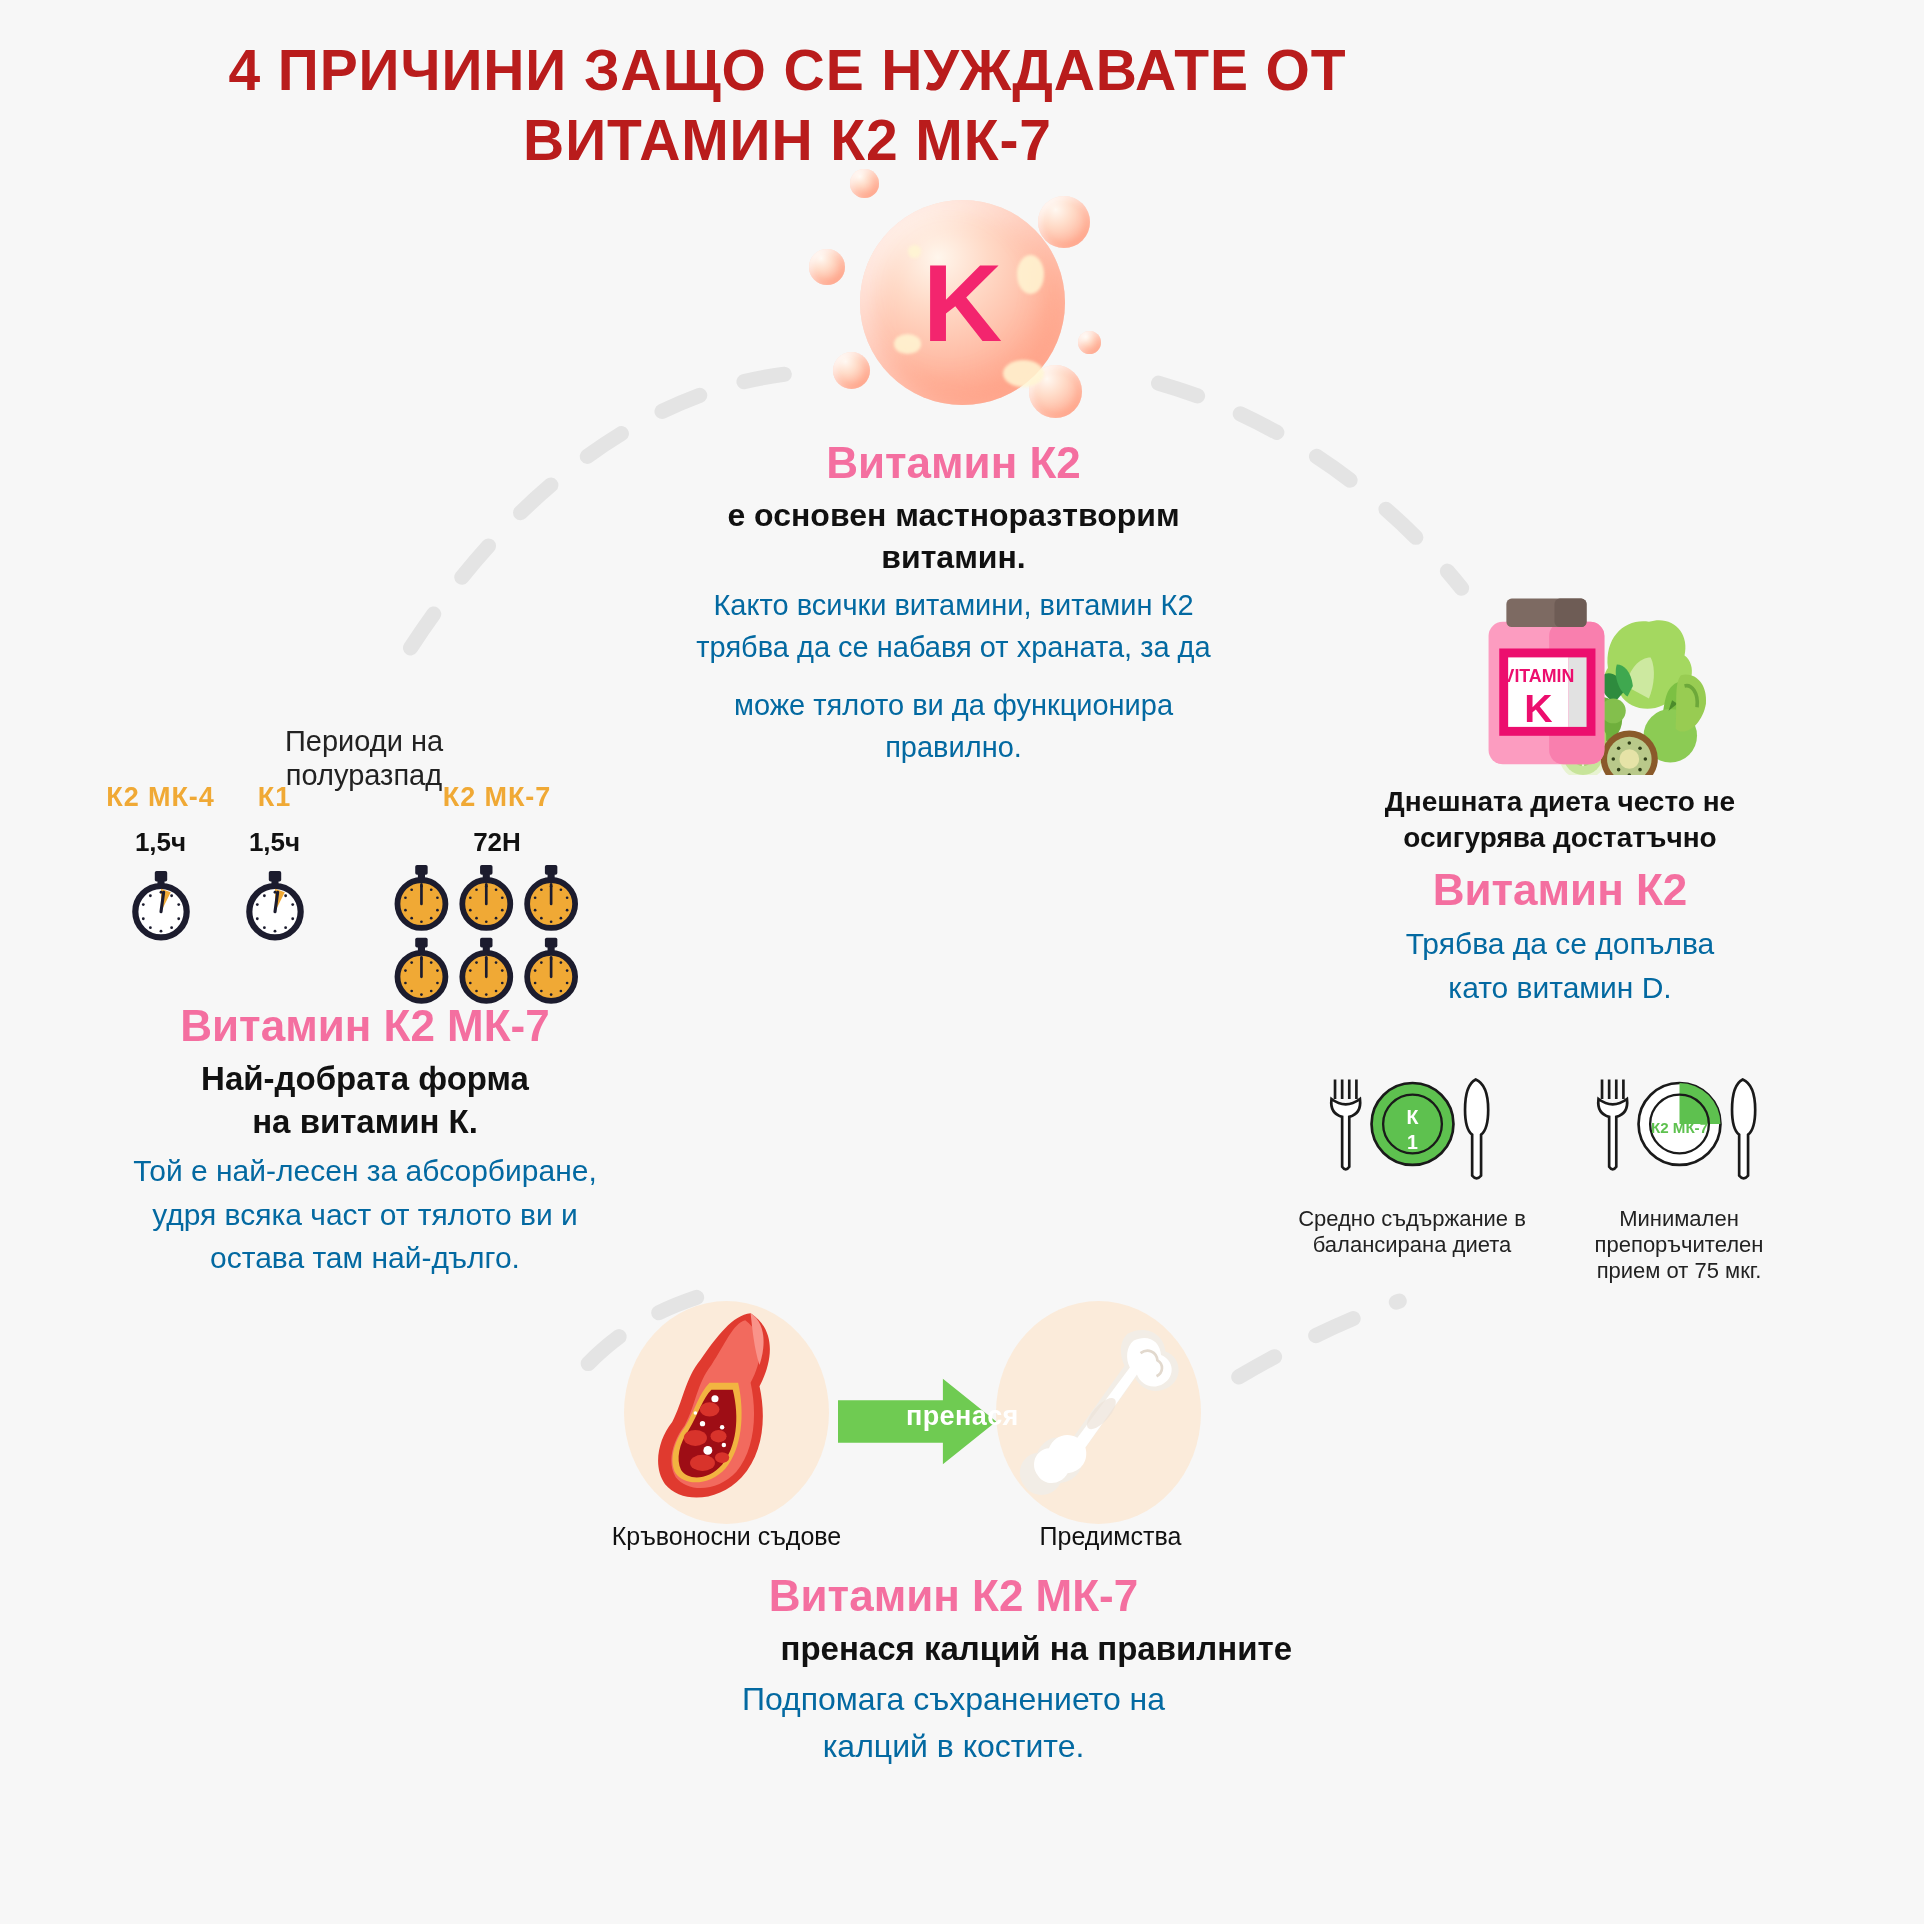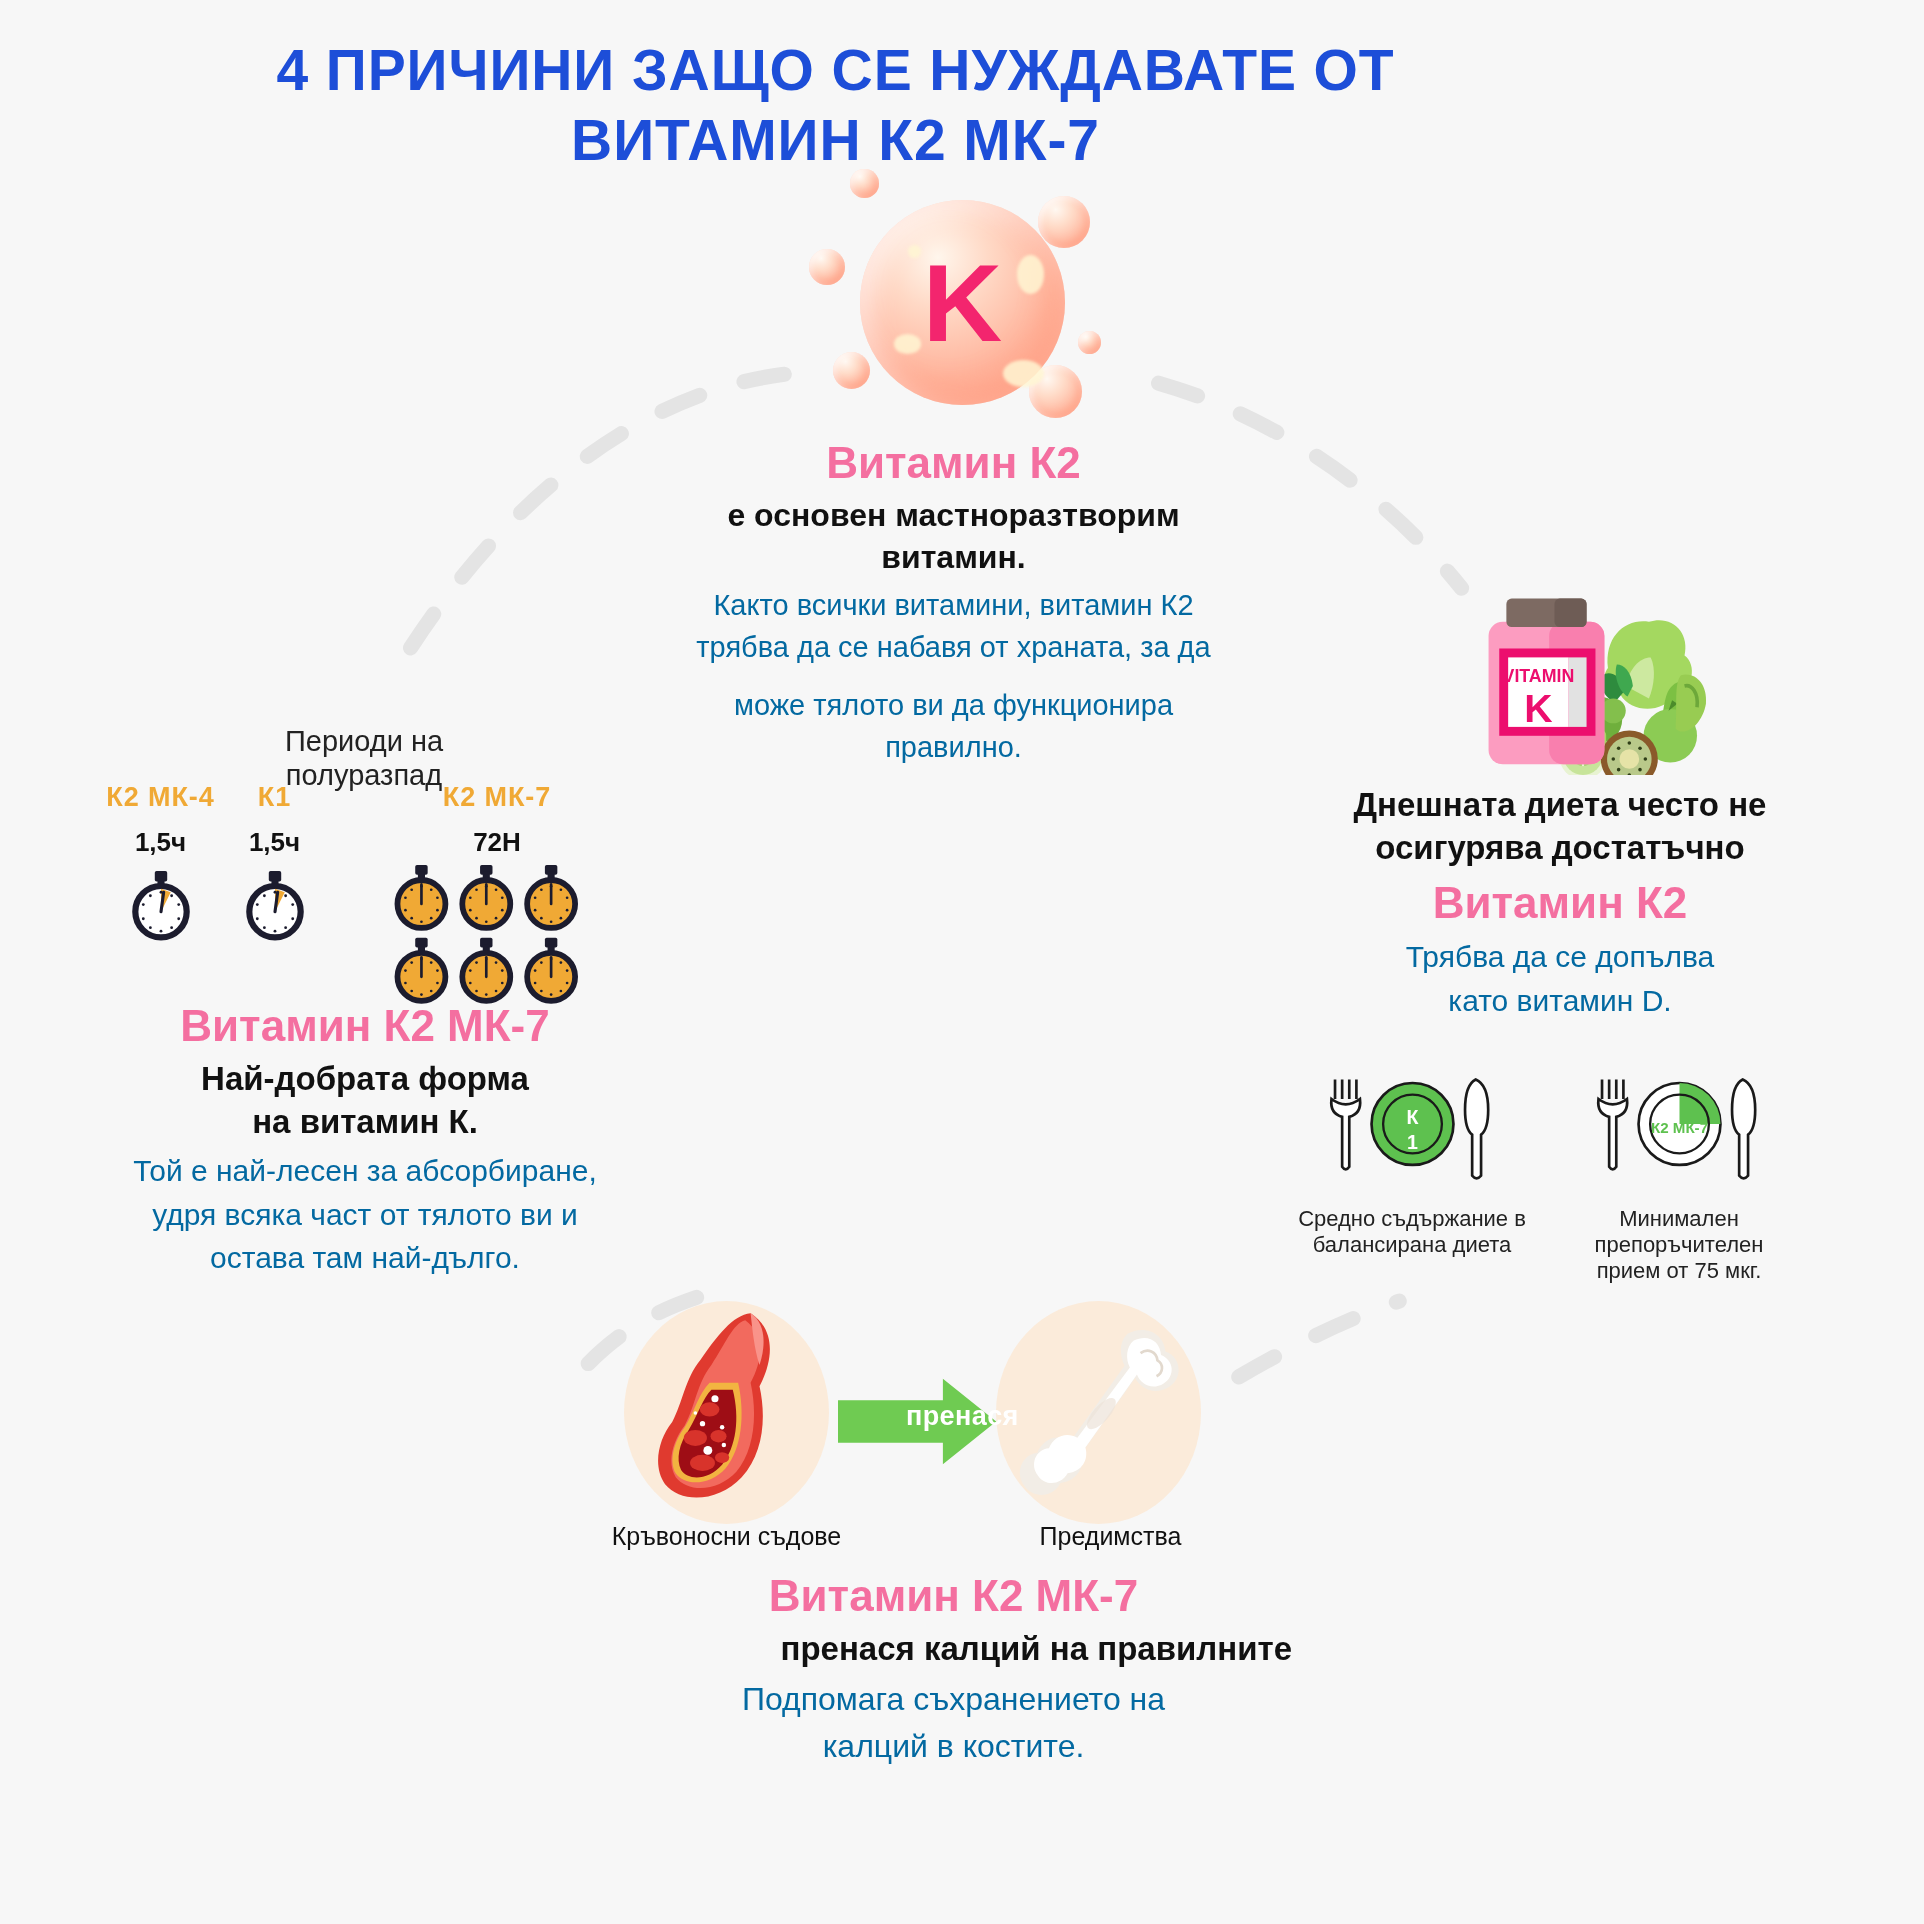--- a/index.html
+++ b/index.html
@@ -15,23 +15,22 @@
   .abs{position:absolute;}
 
   
   #title{
     left:0;top:36px;width:1575px;
     text-align:center;
     font-weight:bold;
     font-size:57px;
     line-height:1.22;
     letter-spacing:0.9px;
-    color:#1d4ed8;
+    color:#b91c1c;
     font-family:"Liberation Sans", sans-serif;
-    padding-left:48px;
   }
   #title .l{display:block;}
 
   
   #connectors{left:0;top:0;width:1925px;height:1925px;}
 
   
   #bubbleWrap{left:784px;top:178px;width:303px;height:267px;}
   .bub{position:absolute;border-radius:50%;}
   .bub.main{
@@ -83,21 +82,21 @@
 
   #leftText{left:53px;top:998px;width:624px;text-align:center;}
   #leftText .h-pink{font-size:44px;}
   #leftText .h-bold{font-size:33px;}
   #leftText .p-body{font-size:30px;}
 
   
   #bottleArt{left:1442px;top:579px;width:339px;height:196px;}
 
   #rightText{left:1248px;top:784px;width:624px;text-align:center;}
-  #rightText .h-bold{font-size:33px;}
+  #rightText .h-bold{font-size:28px;}
   #rightText .h-pink{font-size:44px;margin-top:5.3px;}
   #rightText .p-body{font-size:30px;}
 
   #plates{left:1283px;top:1065px;width:552px;height:232px;}
   .plate-item{position:absolute;width:258px;text-align:center;}
   .plate-cap{font-size:22px;line-height:1.2;color:#222;margin-top:3.6px;}
 
   
   #bottomArt{left:624px;top:1292px;width:588px;height:258px;}
   .circ{position:absolute;border-radius:50%;background:#FBEBDA;}

